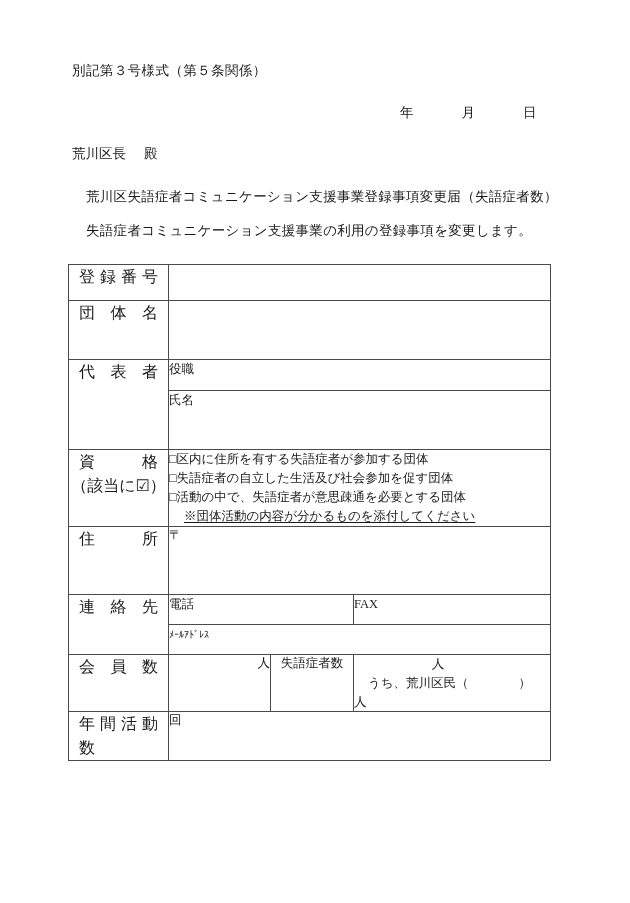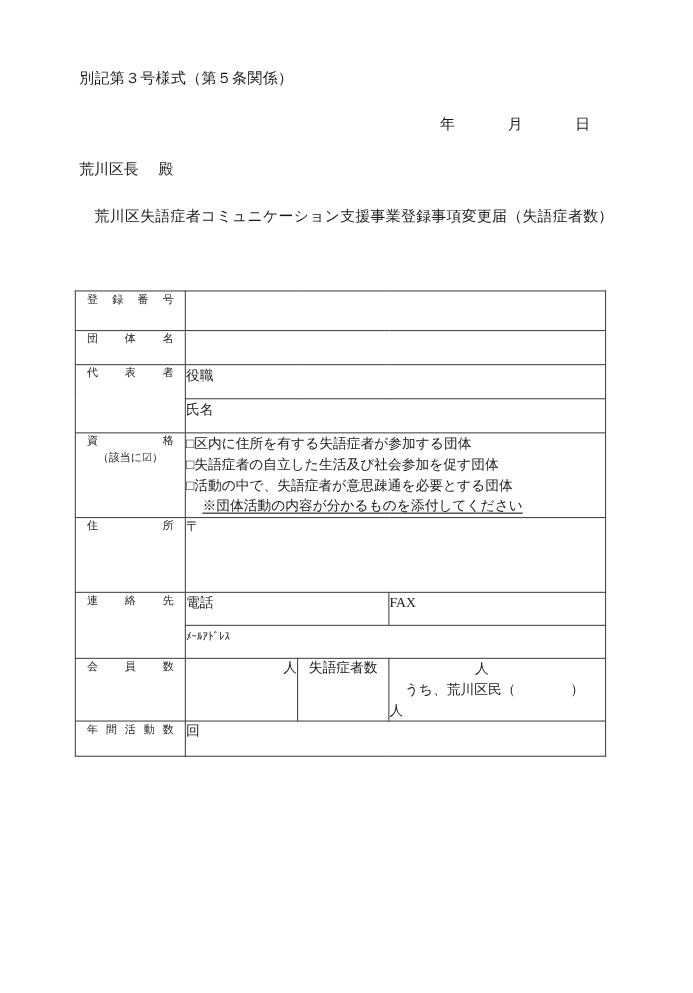--- a/index.html
+++ b/index.html
@@ -81,21 +81,21 @@
     border: 1px solid #4a4a4a;
     padding: 0;
     vertical-align: top;
   }
 
   
   .lbl {
     width: 100px;
     text-align: center;
     vertical-align: middle;
-    font-size: 10px;
+    font-size: 16px;
   }
   .spread {
     display: block;
     text-align: justify;
     text-align-last: justify;
     text-justify: inter-character;
     padding: 0 10px;
     line-height: 1.5;
   }
   .lbl-sub {
@@ -104,21 +104,21 @@
     white-space: nowrap;
   }
   .lbl-stack { padding: 4px 0; }
 
   .cell-pad {
     padding: 5px 7px;
     line-height: 1.55;
   }
 
   .h-reg   { height: 36px; }
-  .h-name  { height: 31px; }
+  .h-name  { height: 59px; }
   .h-rep   { height: 31px; }
   .h-addr  { height: 68px; }
   .h-tel   { height: 30px; }
   .h-mail  { height: 30px; }
   .h-mem   { height: 56px; }
   .h-act   { height: 32px; }
 
   .qual-list {
     padding: 4px 6px 5px 6px;
     line-height: 1.52;
@@ -178,20 +178,21 @@
   <div class="date-line">
     <span class="date-y">年</span><span class="date-m">月</span><span class="date-d">日</span>
   </div>
 
   <div class="addressee">
     <span>荒川区長</span><span class="hon">殿</span>
   </div>
 
   <div class="doc-title">荒川区失語症者コミュニケーション支援事業登録事項変更届（失語症者数）</div>
 
+  <div class="lead-text">失語症者コミュニケーション支援事業の利用の登録事項を変更します。</div>
 
   <table class="form-table">
     <colgroup>
       <col style="width:100px">
       <col style="width:102px">
       <col style="width:83px">
       <col style="width:197px">
     </colgroup>
     <tbody>
 

